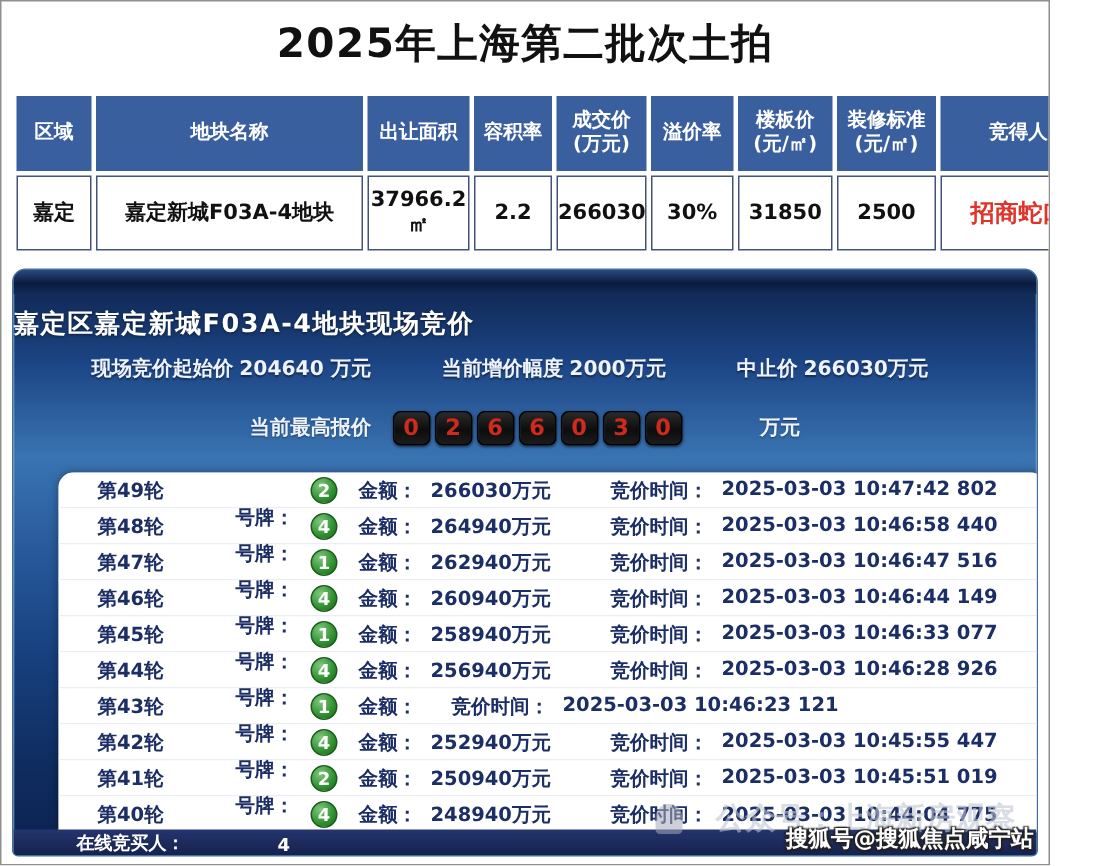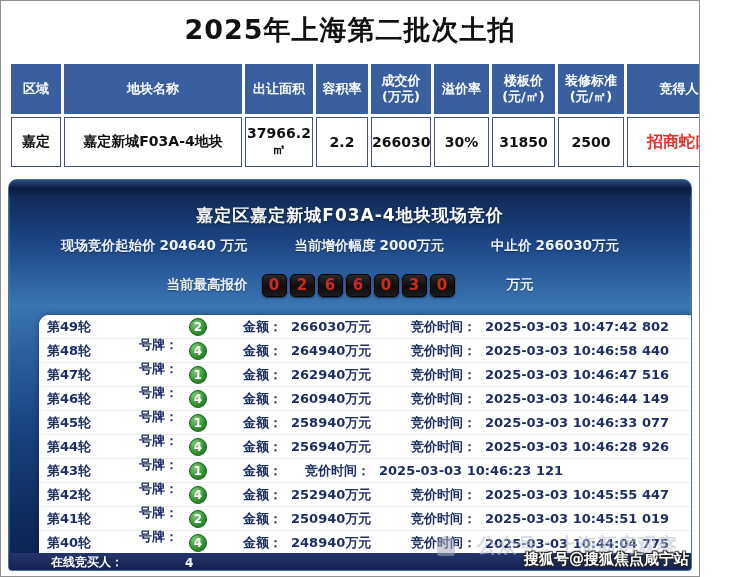--- a/index.html
+++ b/index.html
@@ -42,21 +42,21 @@
     border:1px solid #40719f;
     box-shadow:inset 0 0 0 1px rgba(130,170,215,.25);
     overflow:hidden;
   }
   .panel-topbar {
     position:absolute; top:0; left:0; right:0; height:16px;
     border-radius:8px 8px 0 0;
     background:linear-gradient(180deg,#2a4a80 0%,#0b1b3e 55%,#122b58 100%);
   }
   .panel-title {
-    position:absolute; top:24px; left:0; right:0; text-align:center;
+    position:absolute; top:24px; left:0; right:0; text-align:left;
     color:#fff; font-size:17px; font-weight:bold; letter-spacing:1px;
     text-shadow:0 1px 2px rgba(0,0,0,.5);
   }
   .info-row {
     position:absolute; top:57px; left:0; right:0;
     display:flex; justify-content:space-between;
     padding:0 72px 0 52px;
     color:#eef3fb; font-size:13.5px; font-weight:bold;
     text-shadow:0 1px 1px rgba(0,0,0,.4);
   }
@@ -90,30 +90,30 @@
     background:#fdfdfd; border-radius:10px 10px 0 0;
     box-shadow:0 0 6px rgba(0,0,0,.35);
     overflow:hidden;
   }
   .bid-row {
     height:24px; display:flex; align-items:center;
     color:#1c2e66; font-size:13px; font-weight:bold;
     border-bottom:1px solid #eceef3; background:#fff;
   }
   .bid-row:last-child { border-bottom:none; }
-  .bid-row .round { margin-left:8px; width:70px; }
+  .bid-row .round { margin-left:26px; width:70px; }
   .bid-row .lbl-badge { width:50px; margin-left:22px;margin-top:36px; }
   .badge {
     width:18px; height:18px; border-radius:50%;
     background:radial-gradient(circle at 35% 30%,#7ec97e,#2f8f2f 60%,#1e6b1e);
     border:1px solid #1a5c1a;
     color:#fff; font-size:12px; font-weight:bold;
     display:flex; align-items:center; justify-content:center;
   }
-  .bid-row .lbl-amount { margin-left:36px; width:48px; }
+  .bid-row .lbl-amount { margin-left:14px; width:48px; }
   .bid-row .amount { width:106px; }
   .bid-row .lbl-time { margin-left:14px; width:74px; }
   .bid-row .time { white-space:nowrap; }
 
   
   .bottom-bar {
     position:absolute; left:0; right:0; top:373px; height:19px;
     background:linear-gradient(180deg,#24356e,#141f4a);
     display:flex; align-items:center;
     color:#fff; font-size:12px; font-weight:bold;

